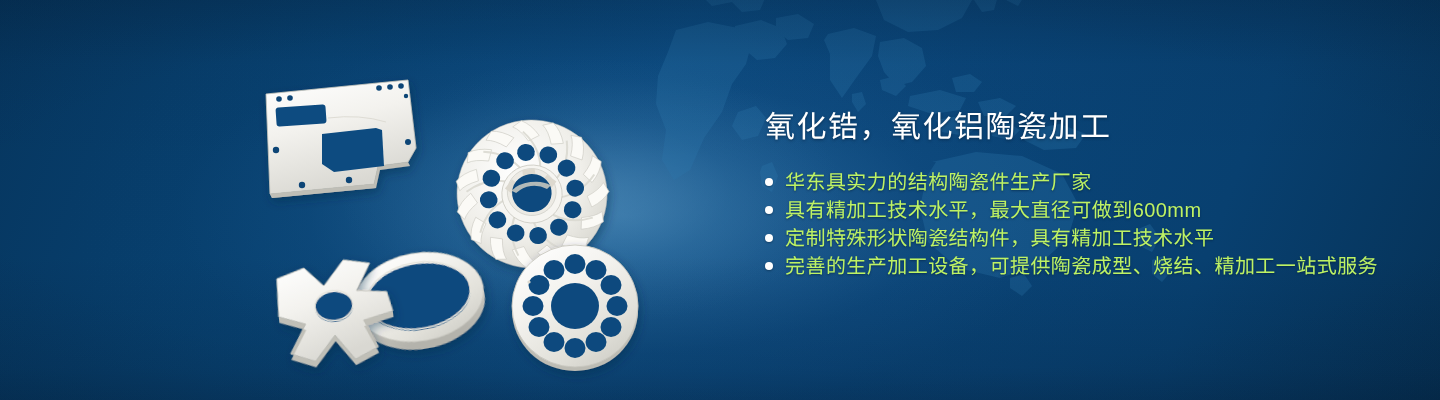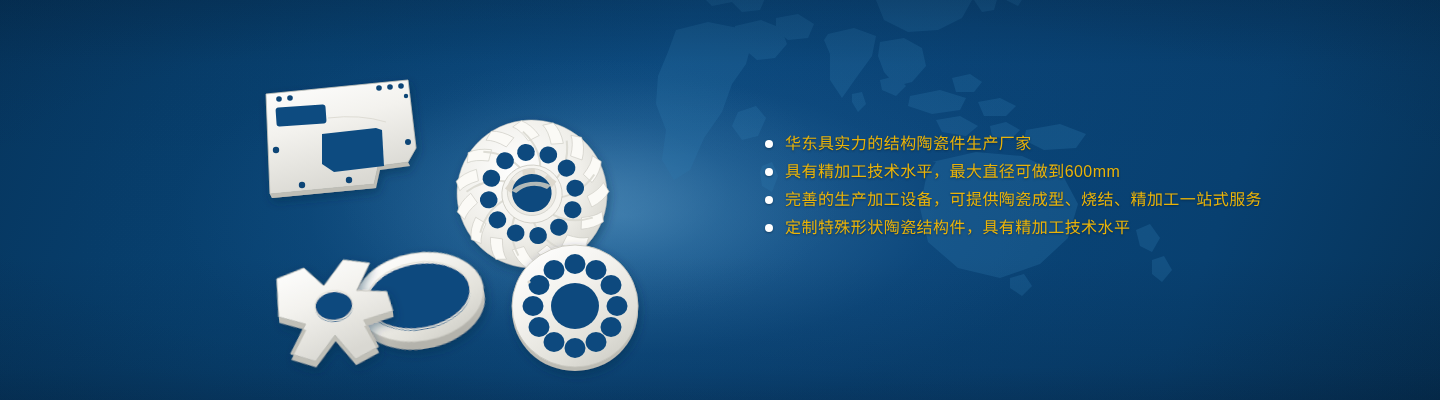--- a/index.html
+++ b/index.html
@@ -135,22 +135,22 @@
   .bullet-dot {
     flex: 0 0 auto;
     width: 8px;
     height: 8px;
     border-radius: 50%;
     background: #ffffff;
     margin-right: 12px;
     box-shadow: 0 1px 2px rgba(2,24,45,0.4);
   }
   .bullet-text {
-    color: #eab308;
-    font-size: 16px;
+    color: #bef264;
+    font-size: 20px;
     font-weight: 400;
     letter-spacing: 0.45px;
     line-height: 1;
     text-shadow: 0 1px 2px rgba(2,24,45,0.5);
     white-space: nowrap;
   }
 </style>
 </head>
 <body>
 
@@ -370,34 +370,35 @@
           <ellipse cx="-42" cy="0" rx="10.5" ry="10"></ellipse>
           <ellipse cx="-36" cy="-21" rx="10.5" ry="10"></ellipse>
           <ellipse cx="-21" cy="-36" rx="10.5" ry="10"></ellipse>
         </g>
         <ellipse cx="-46" cy="-24" rx="1.6" ry="1.6" fill="#ddd9cf"></ellipse>
       </g>
     </svg>
   </div>
 
   <div class="copy">
+    <h1 class="headline">氧化锆，氧化铝陶瓷加工</h1>
 
     <ul class="bullets">
       <li class="bullet-row">
         <span class="bullet-dot"></span>
         <span class="bullet-text">华东具实力的结构陶瓷件生产厂家</span>
       </li>
       <li class="bullet-row">
         <span class="bullet-dot"></span>
         <span class="bullet-text">具有精加工技术水平，最大直径可做到600mm</span>
       </li>
       <li class="bullet-row">
         <span class="bullet-dot"></span>
-        <span class="bullet-text">完善的生产加工设备，可提供陶瓷成型、烧结、精加工一站式服务</span>
+        <span class="bullet-text">定制特殊形状陶瓷结构件，具有精加工技术水平</span>
       </li>
       <li class="bullet-row">
         <span class="bullet-dot"></span>
-        <span class="bullet-text">定制特殊形状陶瓷结构件，具有精加工技术水平</span>
+        <span class="bullet-text">完善的生产加工设备，可提供陶瓷成型、烧结、精加工一站式服务</span>
       </li>
     </ul>
   </div>
 
 </div>
 
 </body></html>

